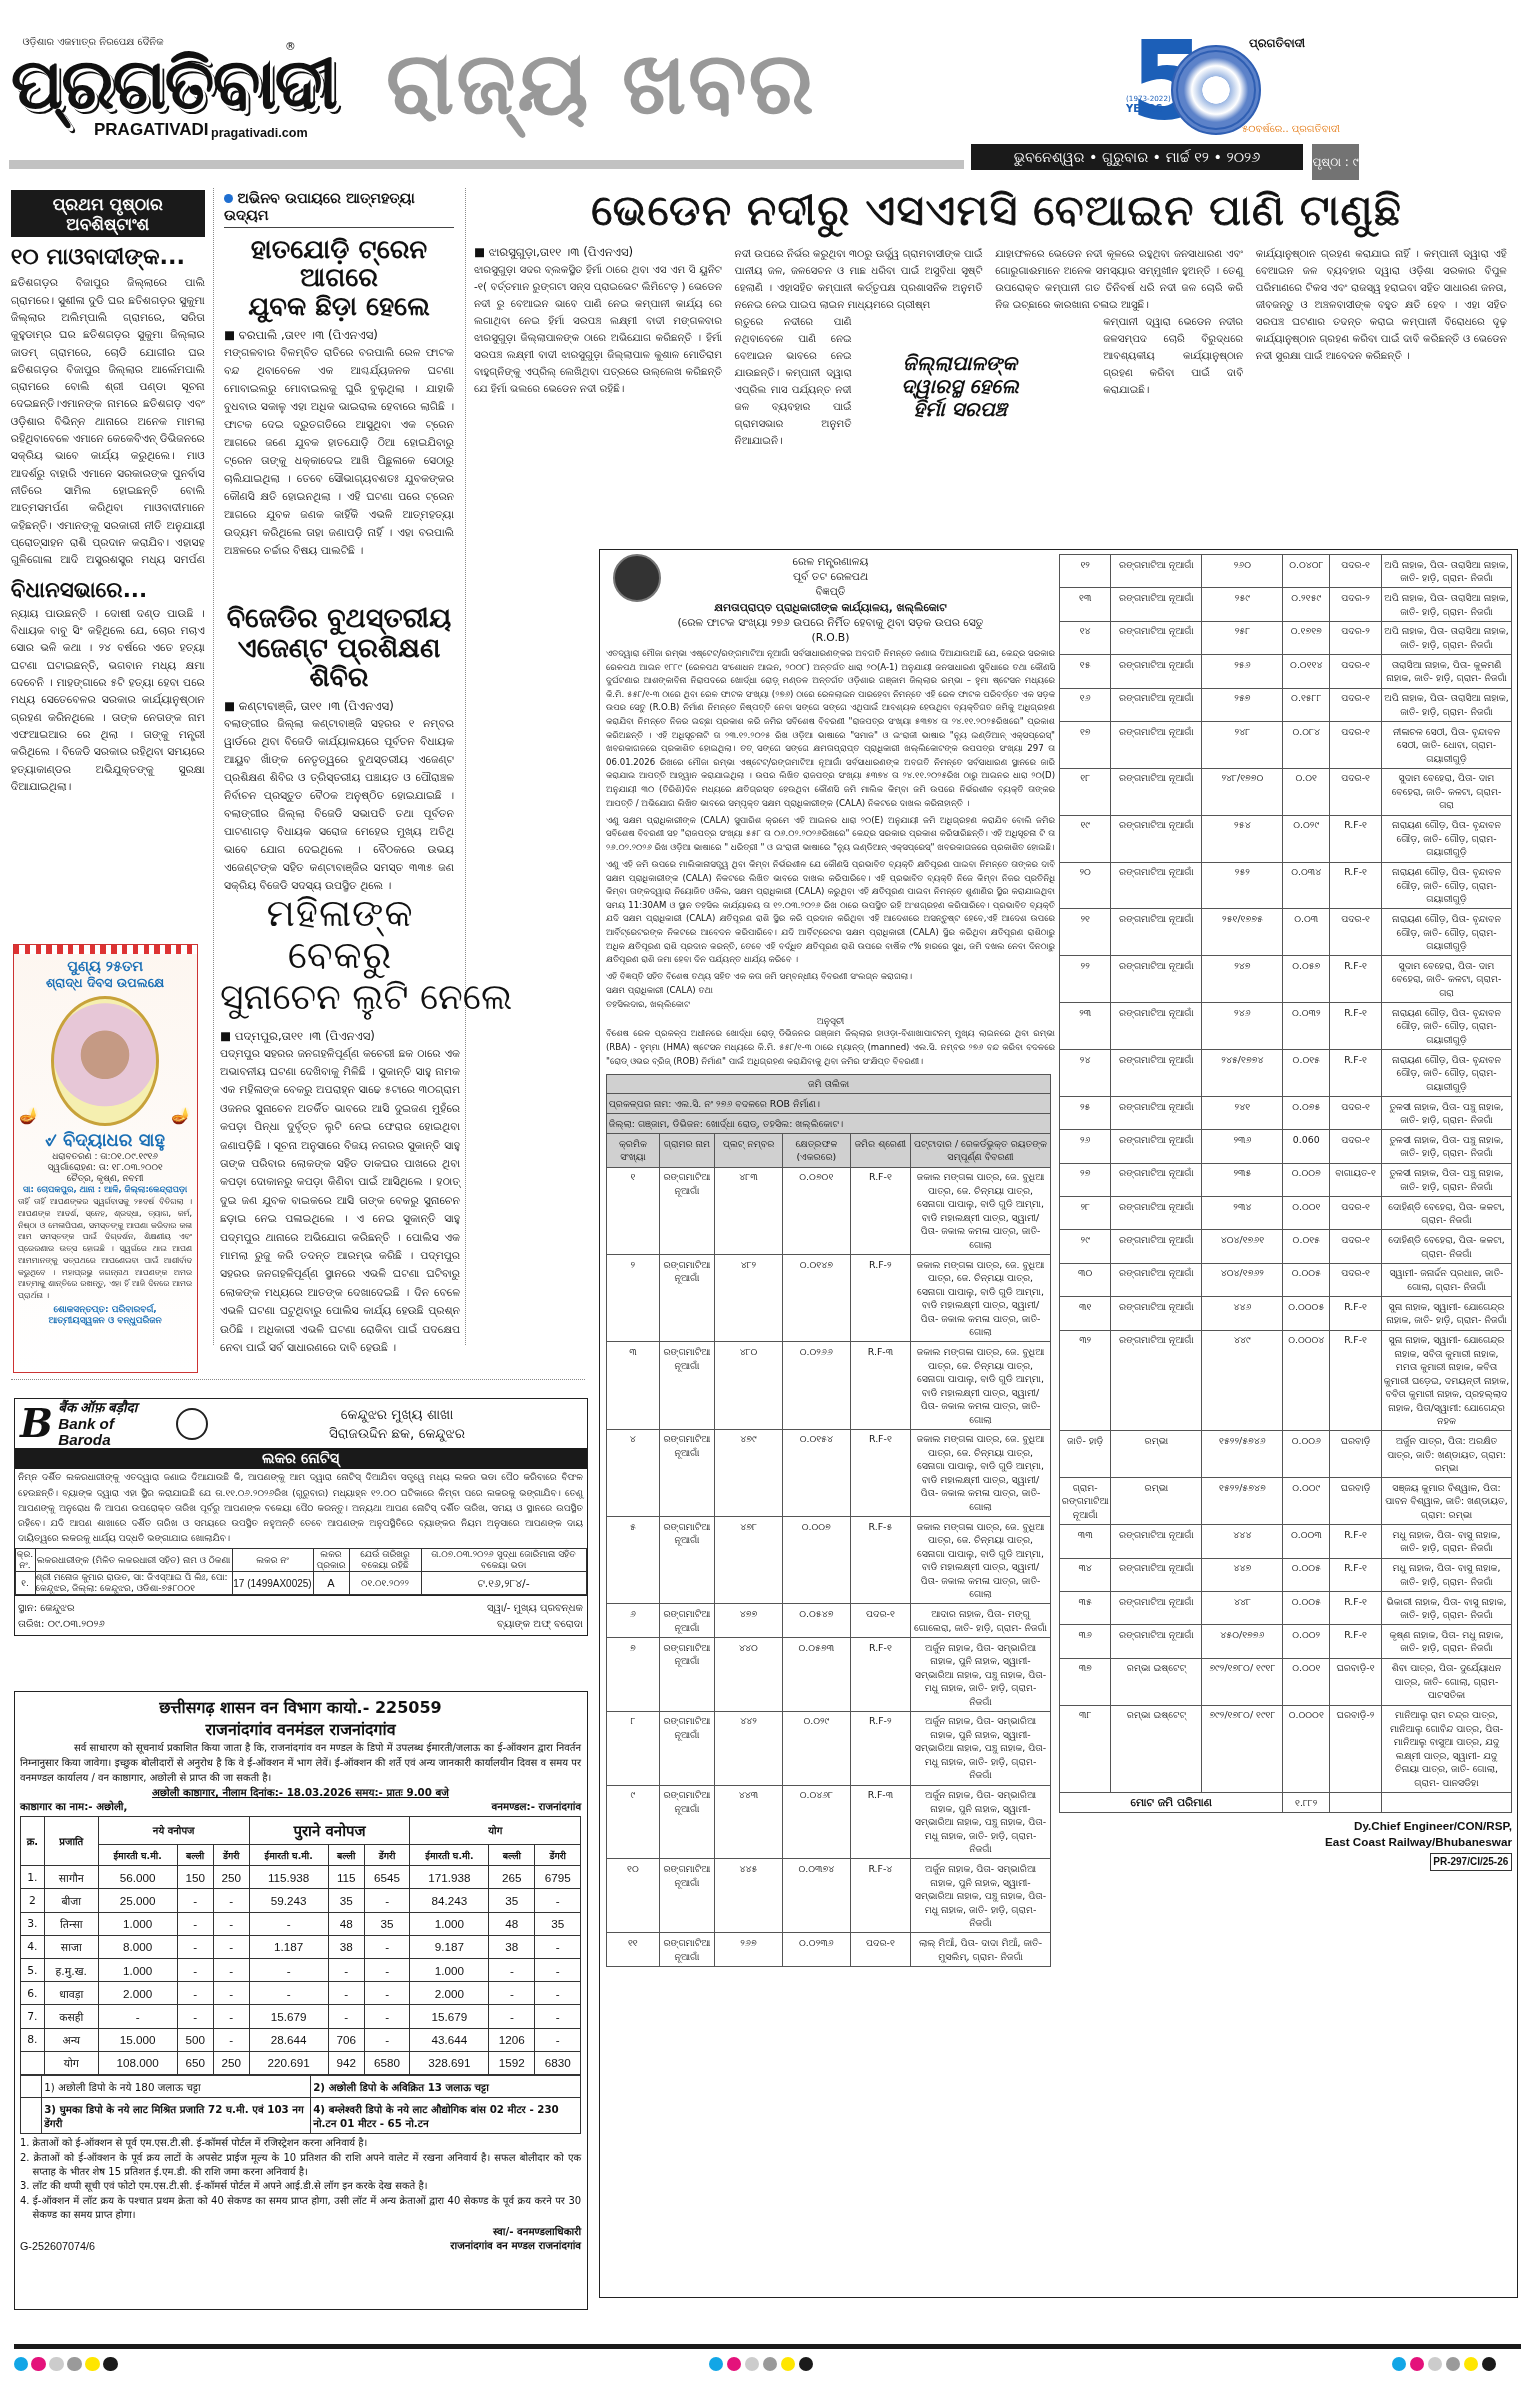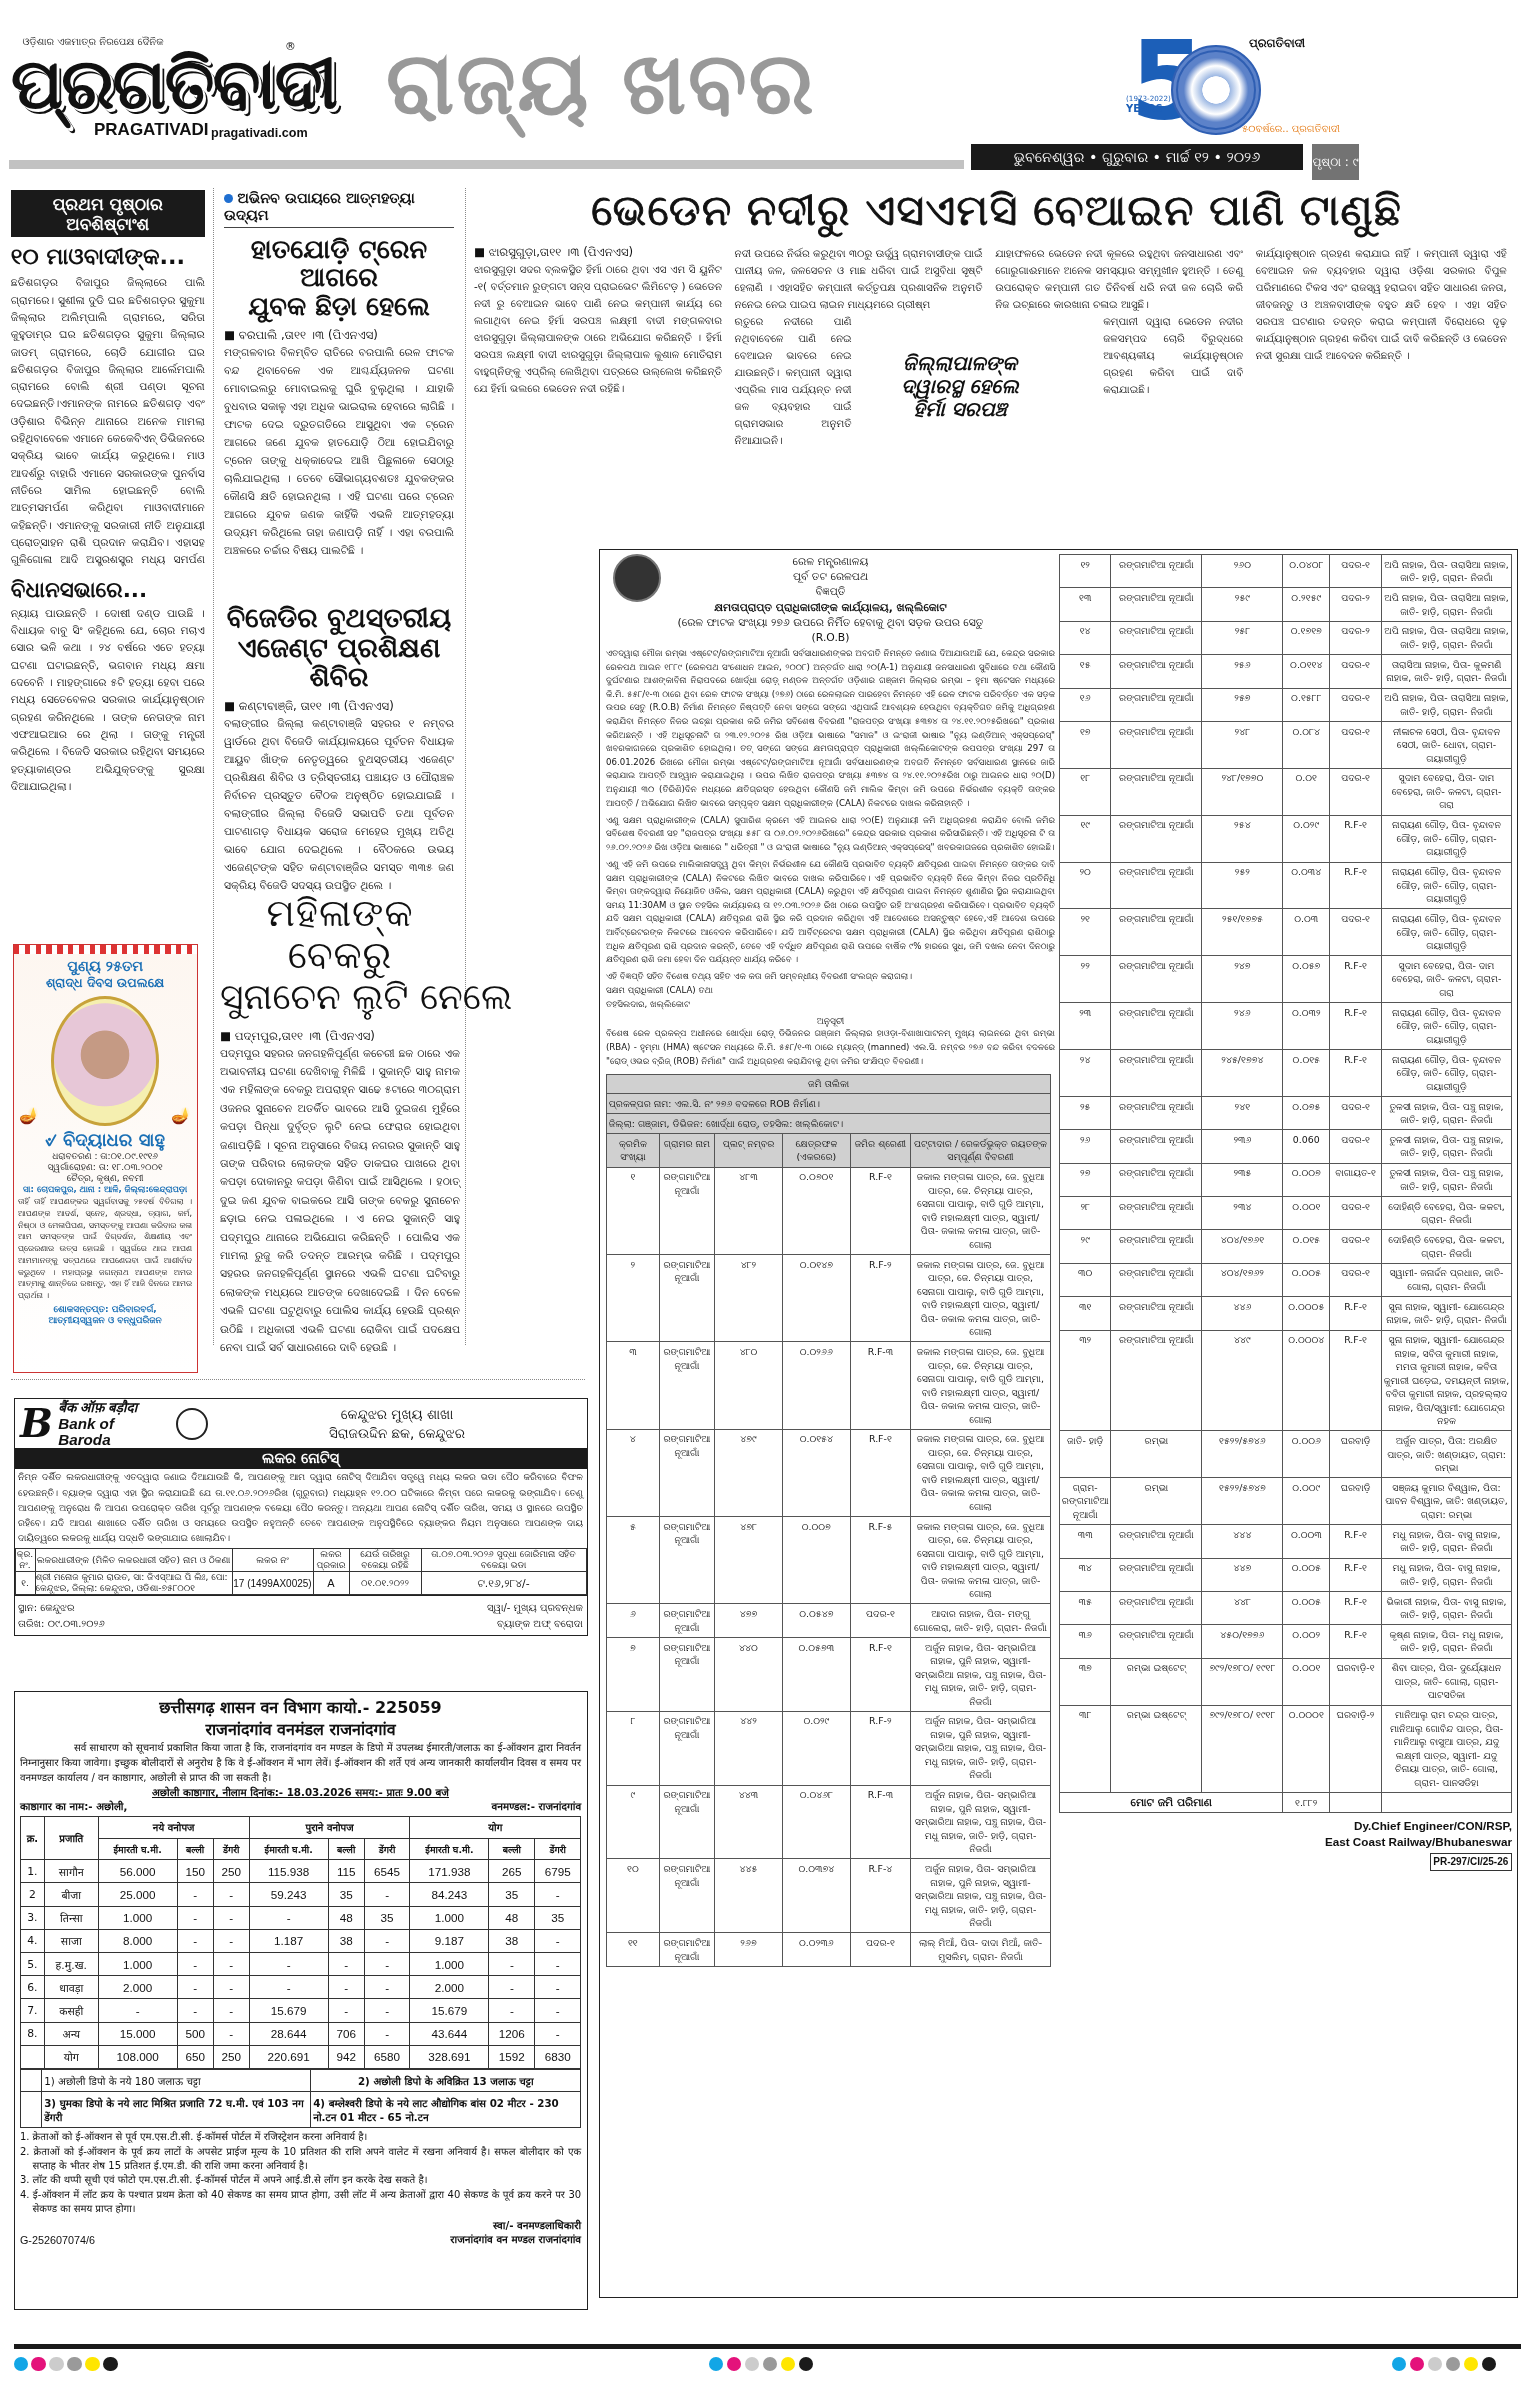--- a/index.html
+++ b/index.html
@@ -572,21 +572,21 @@
   <div style="display:flex;justify-content:space-between;font-weight:bold;font-size:10.3px">
     <span>काष्ठागार का नाम:- अछोली,</span>
     <span>वनमण्डल:- राजनांदगांव</span>
   </div>
   <table class="hindi" style="width:100%;margin-top:2.7px">
     <thead>
       <tr>
         <th rowspan="2" style="font-size:10px">क्र.</th>
         <th rowspan="2" style="font-size:10px">प्रजाति</th>
         <th colspan="3" style="font-size:10px">नये वनोपज</th>
-        <th colspan="3" style="font-size:10px">पुराने वनोपज</th>
+        <th colspan="3" style="font-size:15px">पुराने वनोपज</th>
         <th colspan="3" style="font-size:10px">योग</th>
       </tr>
       <tr id="forest-sub">
           <th style="font-size:9.4px">ईमारती घ.मी.</th>
           <th style="font-size:9.4px">बल्ली</th>
           <th style="font-size:9.4px">डेंगरी</th>
           <th style="font-size:9.4px">ईमारती घ.मी.</th>
           <th style="font-size:9.4px">बल्ली</th>
           <th style="font-size:9.4px">डेंगरी</th>
           <th style="font-size:9.4px">ईमारती घ.मी.</th>
@@ -712,21 +712,21 @@
           <td style="font-family:&quot;Liberation Sans&quot;,sans-serif;font-size:11.7px">1592</td>
           <td style="font-family:&quot;Liberation Sans&quot;,sans-serif;font-size:11.7px">6830</td>
         </tr>
       </tbody>
   </table>
   <table class="hindi" style="width:100%;border-top:none">
     <tbody>
         <tr>
       <td style="width:21.5px"></td>
       <td style="text-align:left;font-weight:normal;font-size:10.3px;width:269px">1) अछोली डिपो के नये 180 जलाऊ चट्टा</td>
-      <td style="text-align:center;font-weight:bold;font-size:10.3px">2) अछोली डिपो के अविक्रित 13 जलाऊ चट्टा</td>
+      <td style="text-align:left;font-weight:bold;font-size:10.3px">2) अछोली डिपो के अविक्रित 13 जलाऊ चट्टा</td>
     </tr>
     <tr>
       <td></td>
       <td style="text-align:left;font-weight:bold;font-size:10.3px">3) घुमका डिपो के नये लाट मिश्रित प्रजाति 72 घ.मी. एवं 103 नग डेंगरी</td>
       <td style="text-align:left;font-weight:bold;font-size:10.3px">4) बम्लेश्वरी डिपो के नये लाट औद्योगिक बांस 02 मीटर - 230 नो.टन 01 मीटर - 65 नो.टन</td>
     </tr>
   </tbody>
     </table>
   <div id="forest-conds" style="font-size:10px;line-height:14.4px;margin-top:1.8px">
       <div style="padding-left:12.6px;text-indent:-12.6px;text-align:justify">1. क्रेताओं को ई-ऑक्शन से पूर्व एम.एस.टी.सी. ई-कॉमर्स पोर्टल में रजिस्ट्रेशन करना अनिवार्य है।</div>

